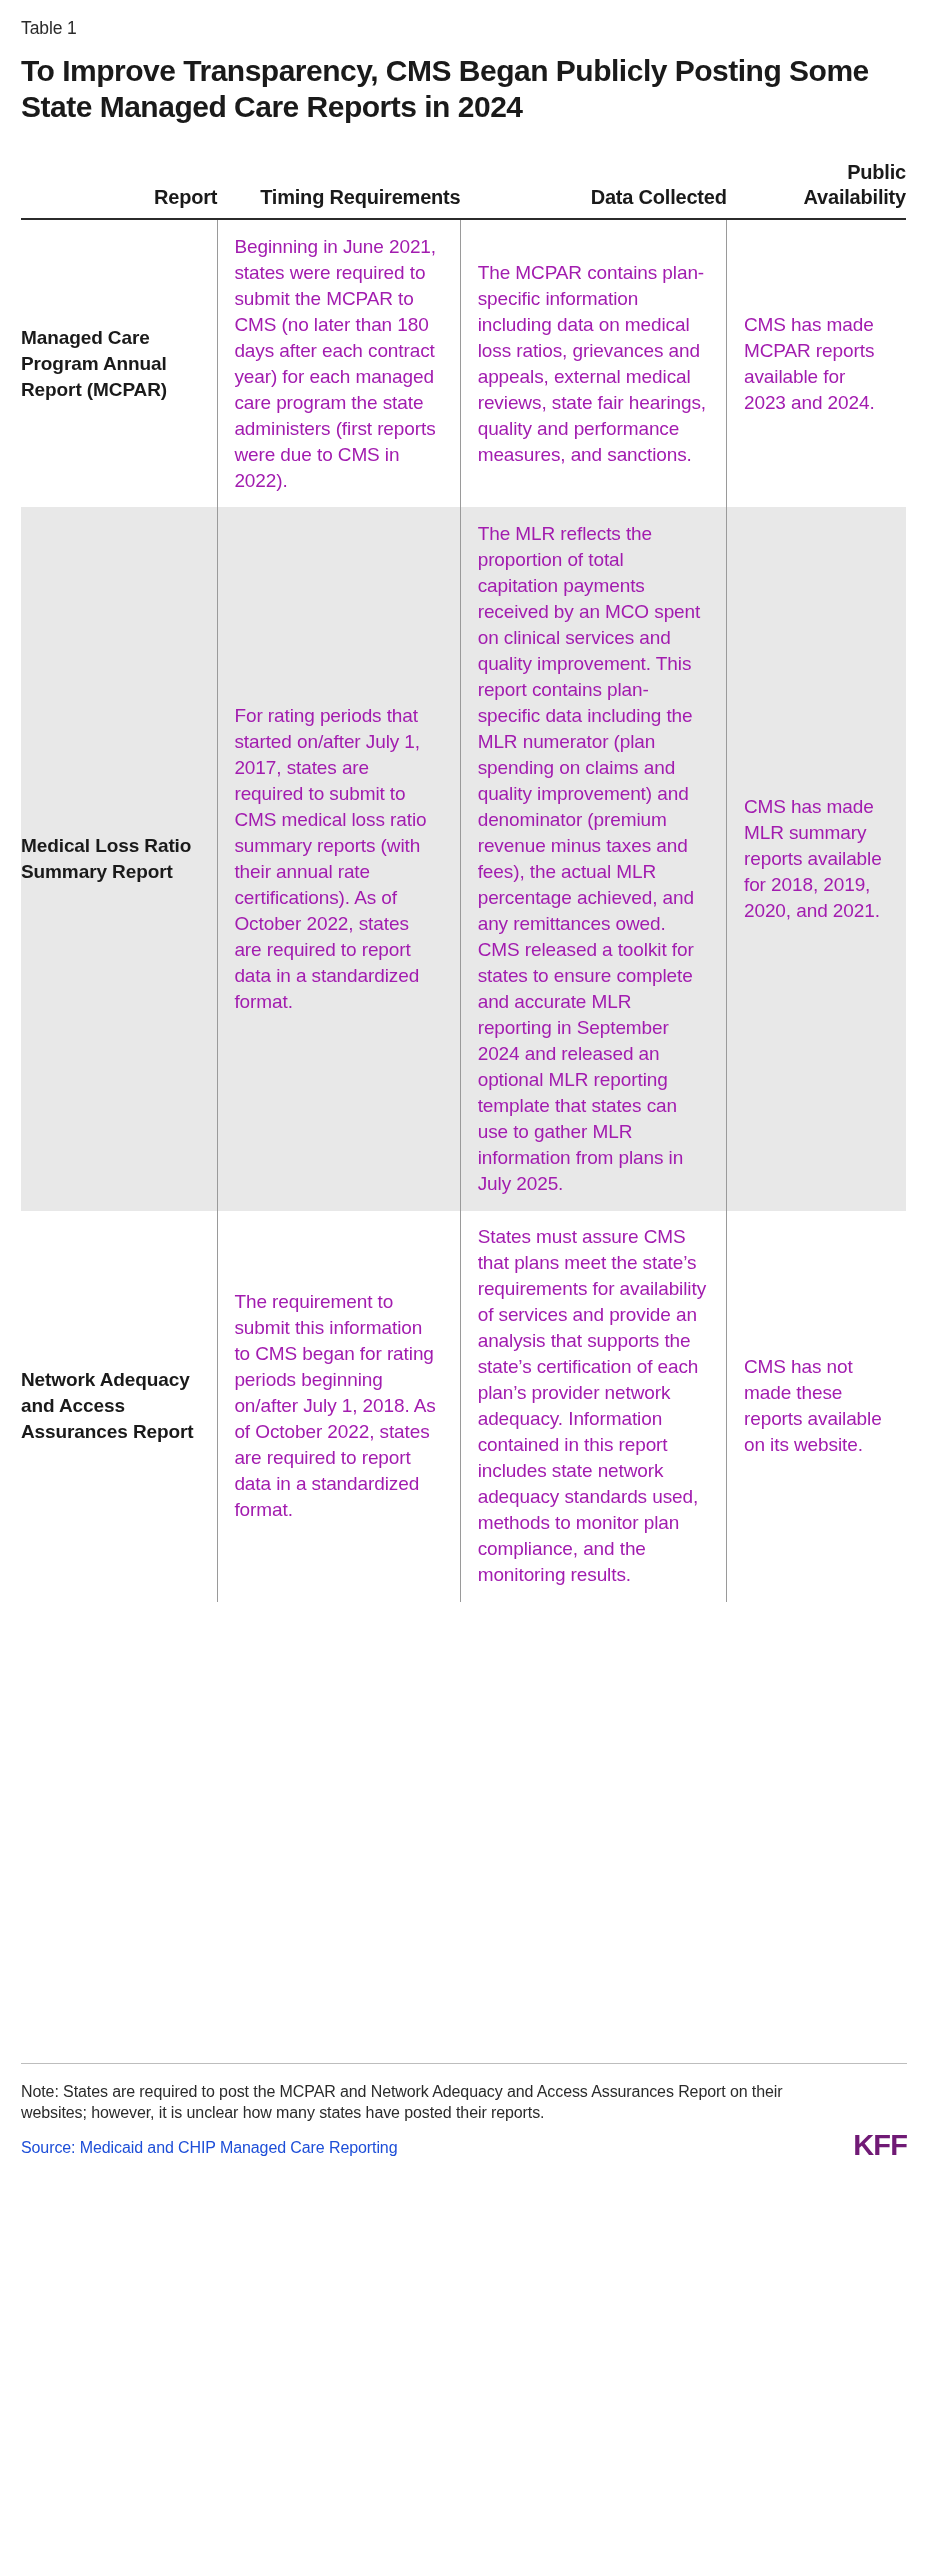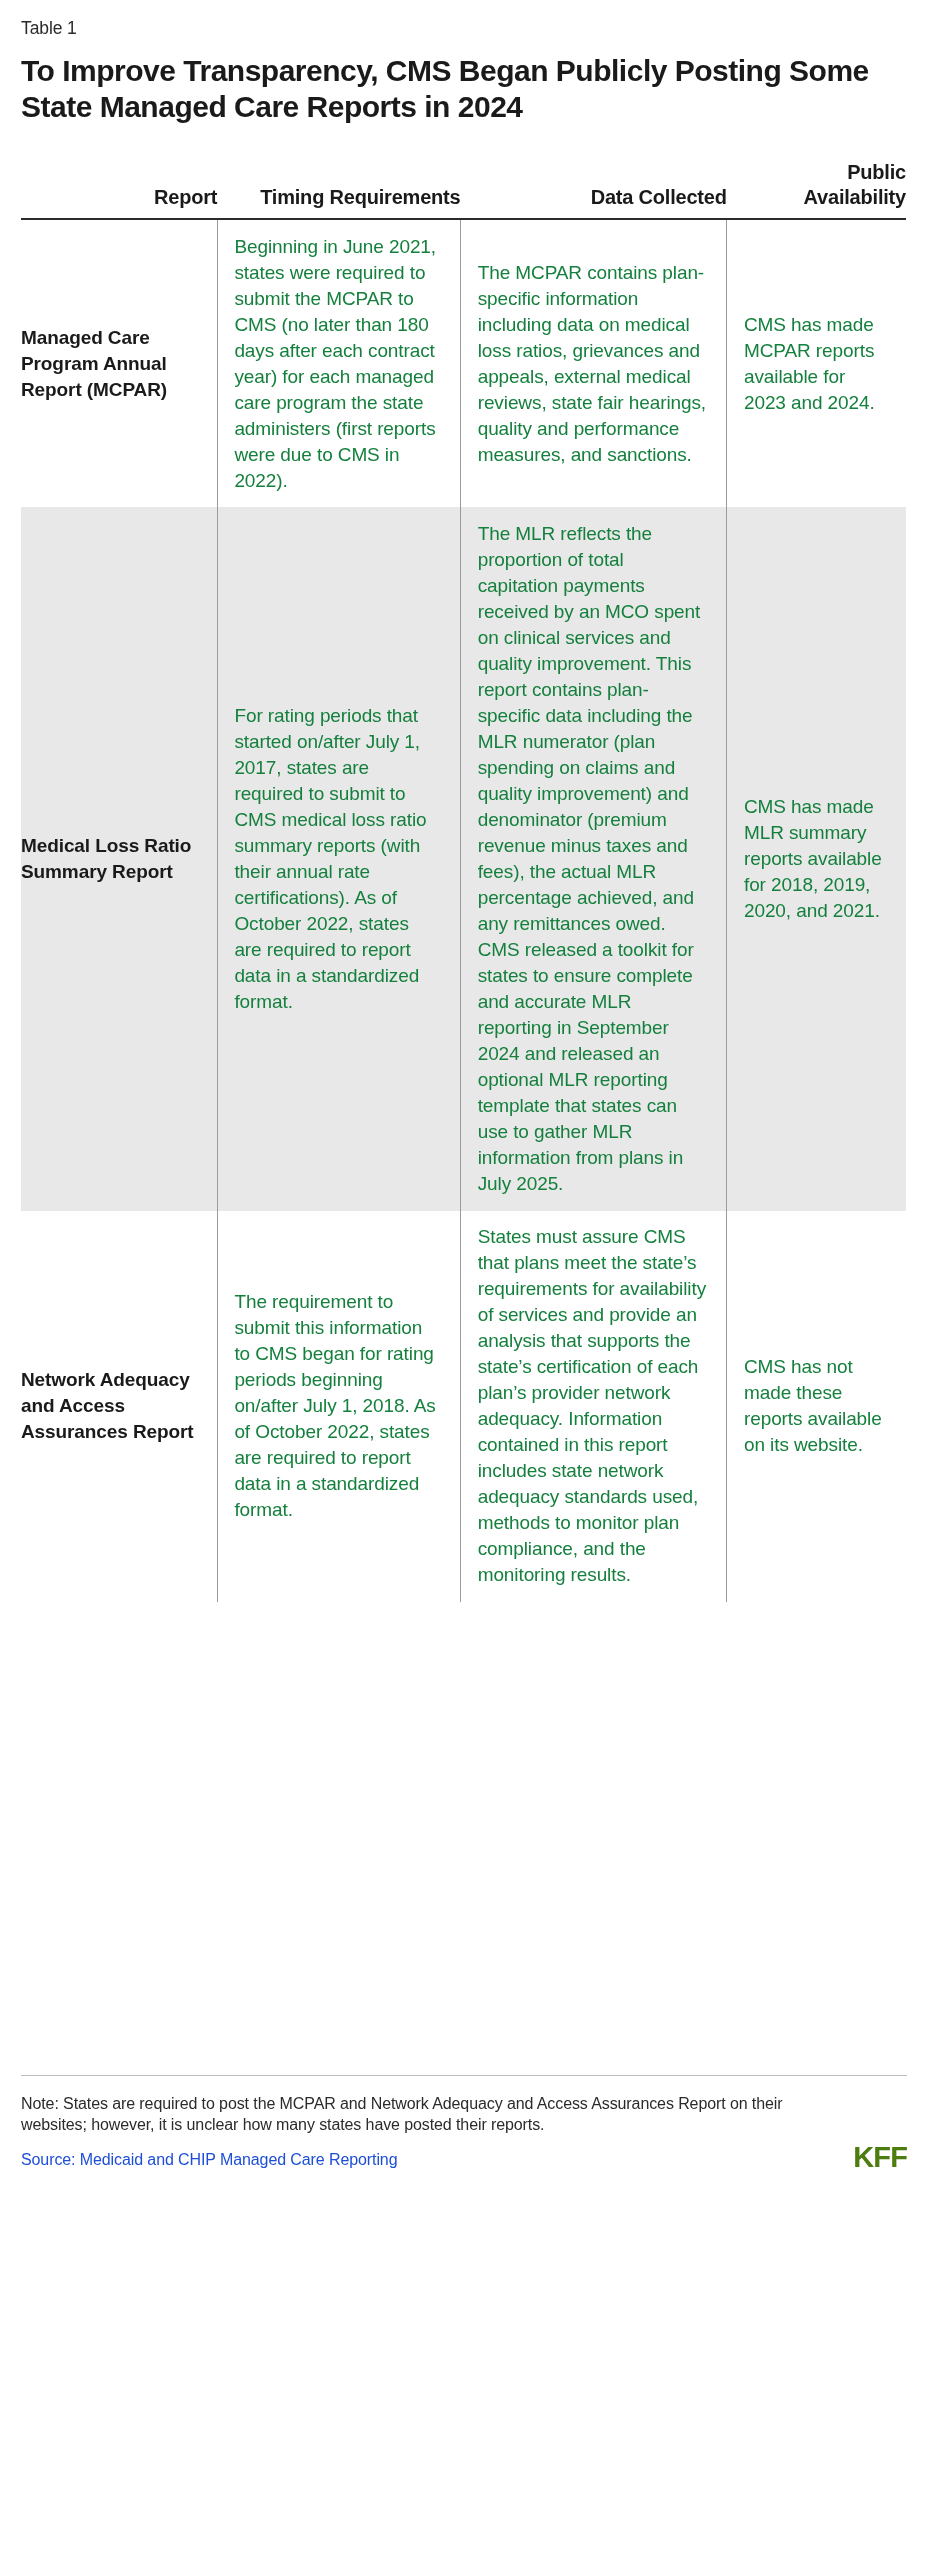--- a/index.html
+++ b/index.html
@@ -62,21 +62,21 @@
     vertical-align: bottom;
     padding: 0 0 7.6px 0;
     border-bottom: 2.3px solid #2b2b2b;
     letter-spacing: -0.2px;
   }
   table.main thead th.pad-l { padding-left: 16.7px; }
 
   table.main tbody td {
     font-size: 19px;
     line-height: 26px;
-    color: #15803d;
+    color: #a21caf;
     vertical-align: middle;
     padding: 13.7px 20px 13.7px 0;
     letter-spacing: -0.1px;
   }
   table.main tbody td.col-report {
     font-weight: bold;
     color: #1a1a1a;
     padding-right: 15px;
   }
   table.main tbody td.col-timing,
@@ -87,21 +87,21 @@
   }
   table.main tbody tr.shaded td {
     background: #e8e8e8;
   }
 
   
   .footer {
     position: absolute;
     left: 21px;
     right: 21px;
-    bottom: 5px;
+    bottom: 17px;
   }
   .footer-rule {
     border-top: 1.5px solid #bdbdbd;
     margin-bottom: 16.7px;
   }
   .note {
     font-size: 16px;
     line-height: 21px;
     color: #2b2b2b;
     max-width: 821px;
@@ -116,21 +116,21 @@
   .source {
     font-size: 16px;
     line-height: 21px;
     color: #1d4ed8;
     letter-spacing: -0.1px;
   }
   .kff {
     font-size: 29px;
     font-weight: bold;
     letter-spacing: -0.9px;
-    color: #4d7c0f;
+    color: #701a75;
     line-height: 26px;
   }
 </style>
 </head>
 <body>
 
 <div class="page">
 
   <div class="table-label">Table 1</div>
 

